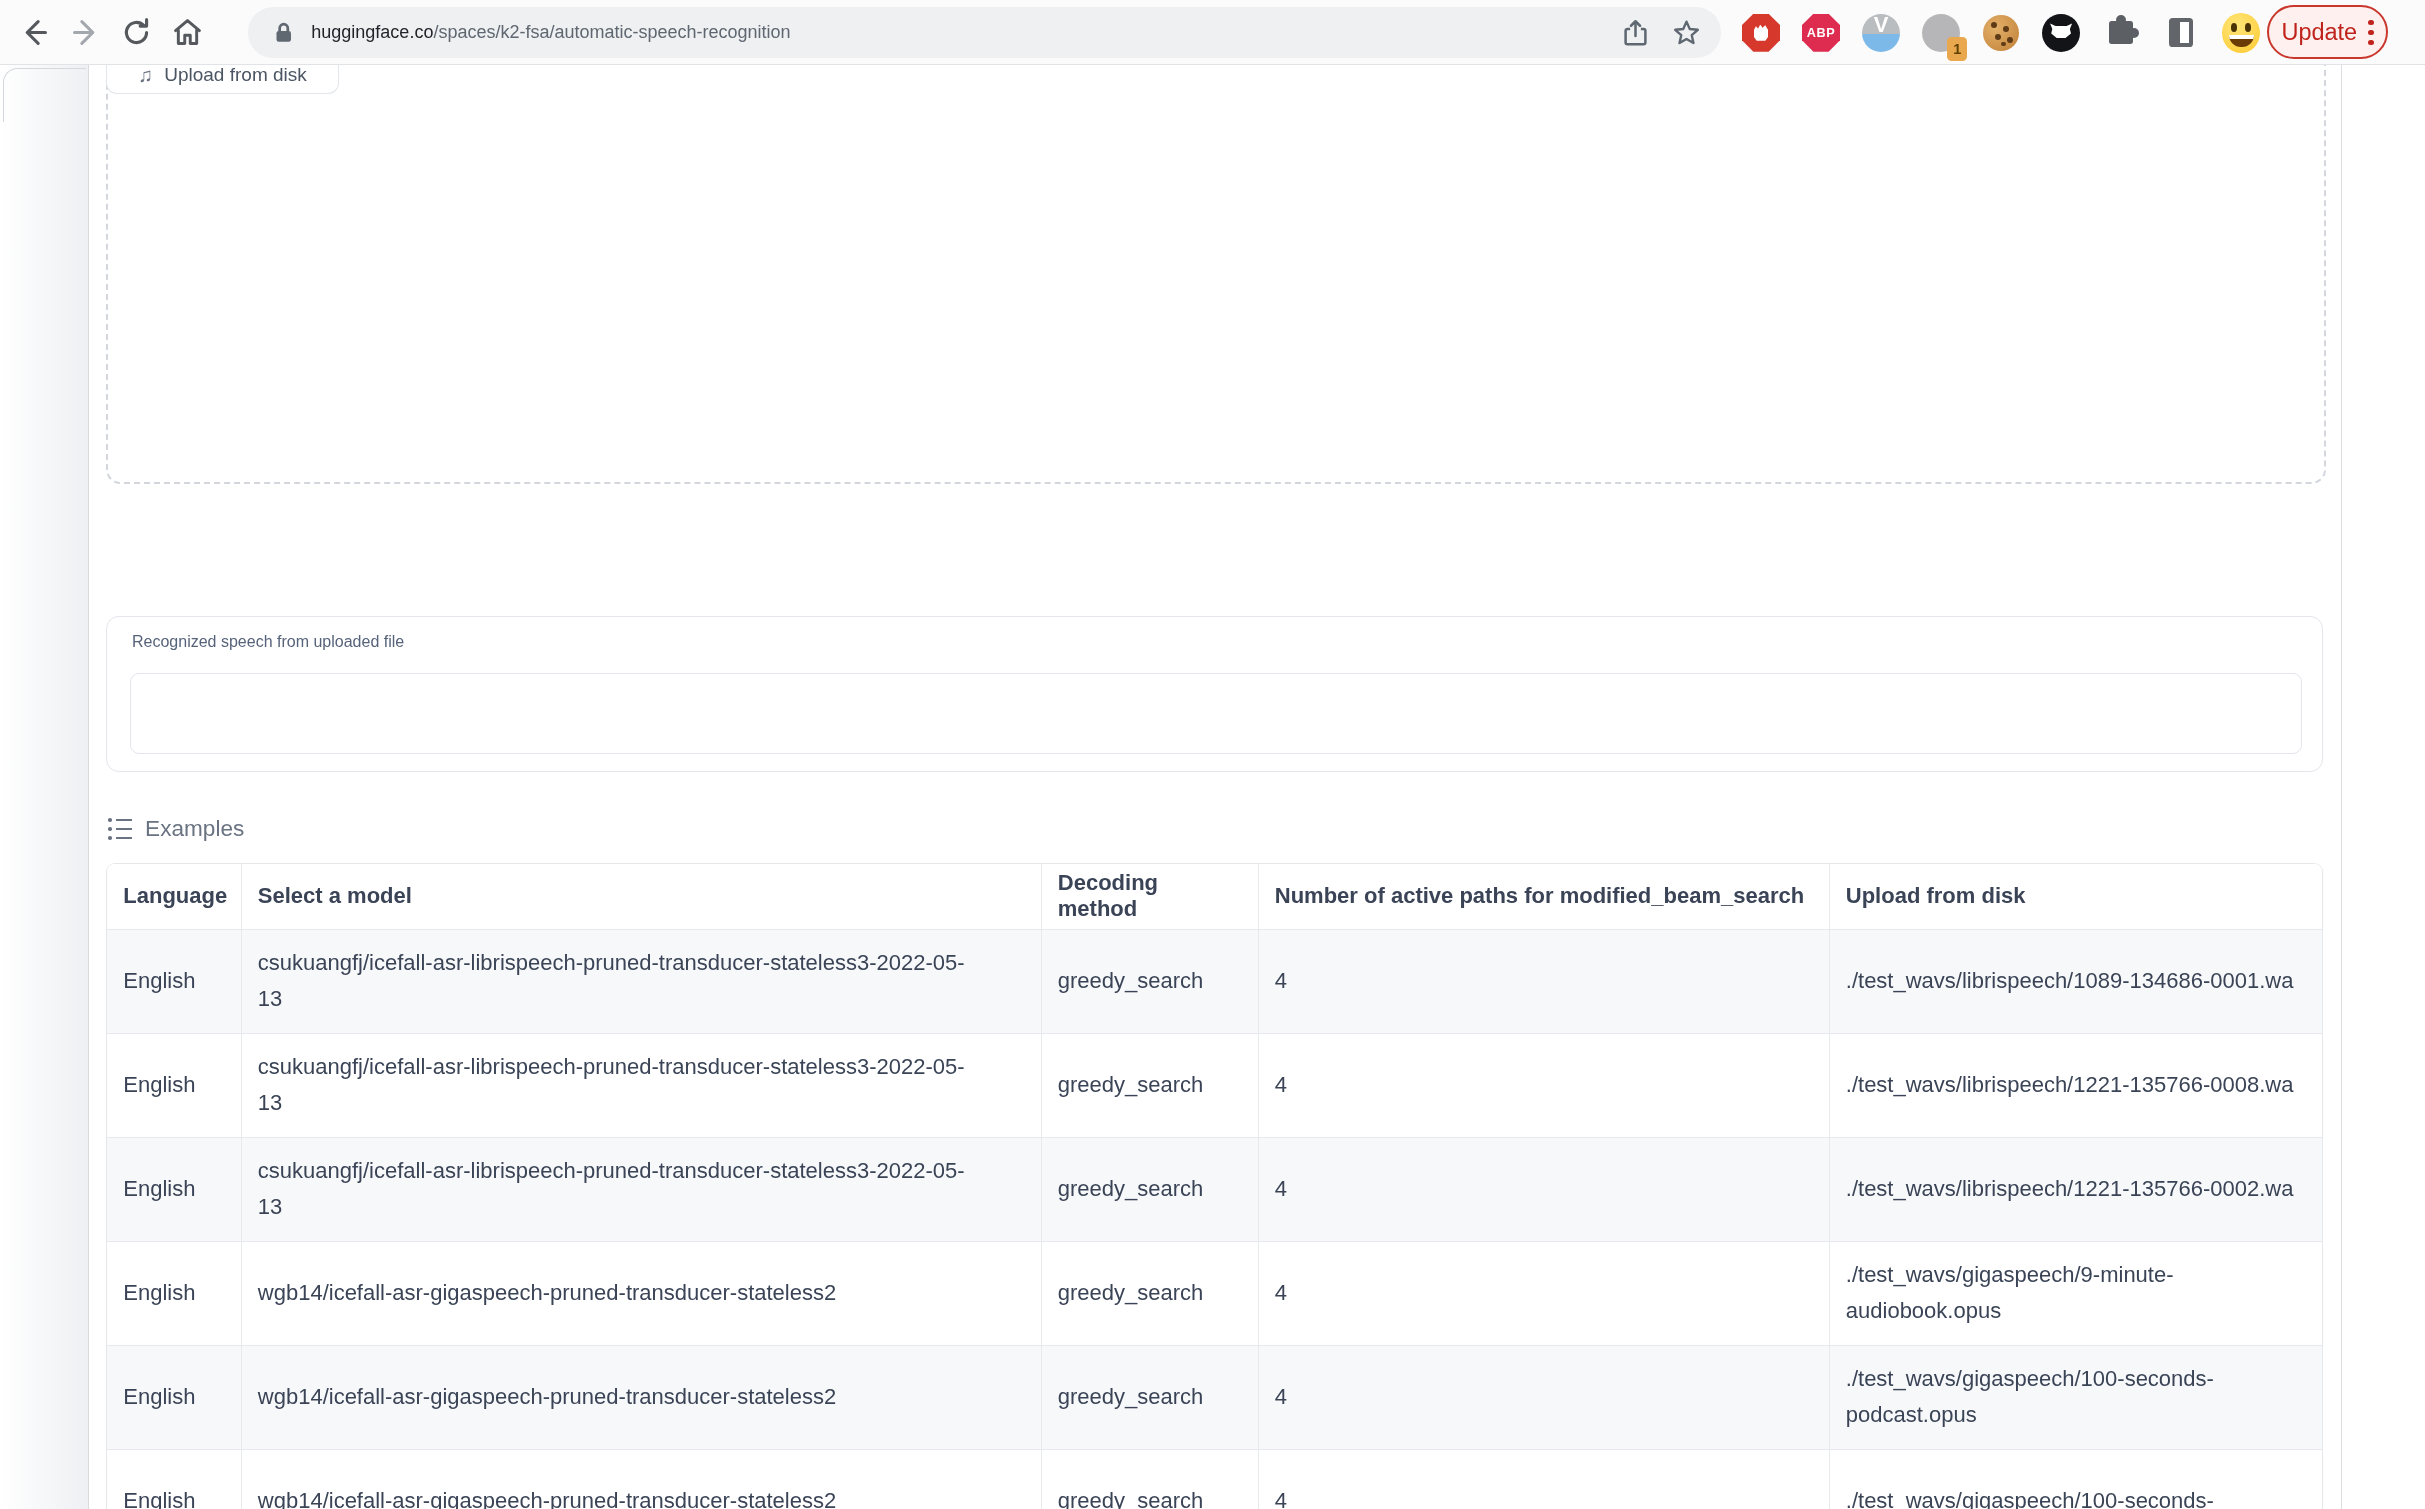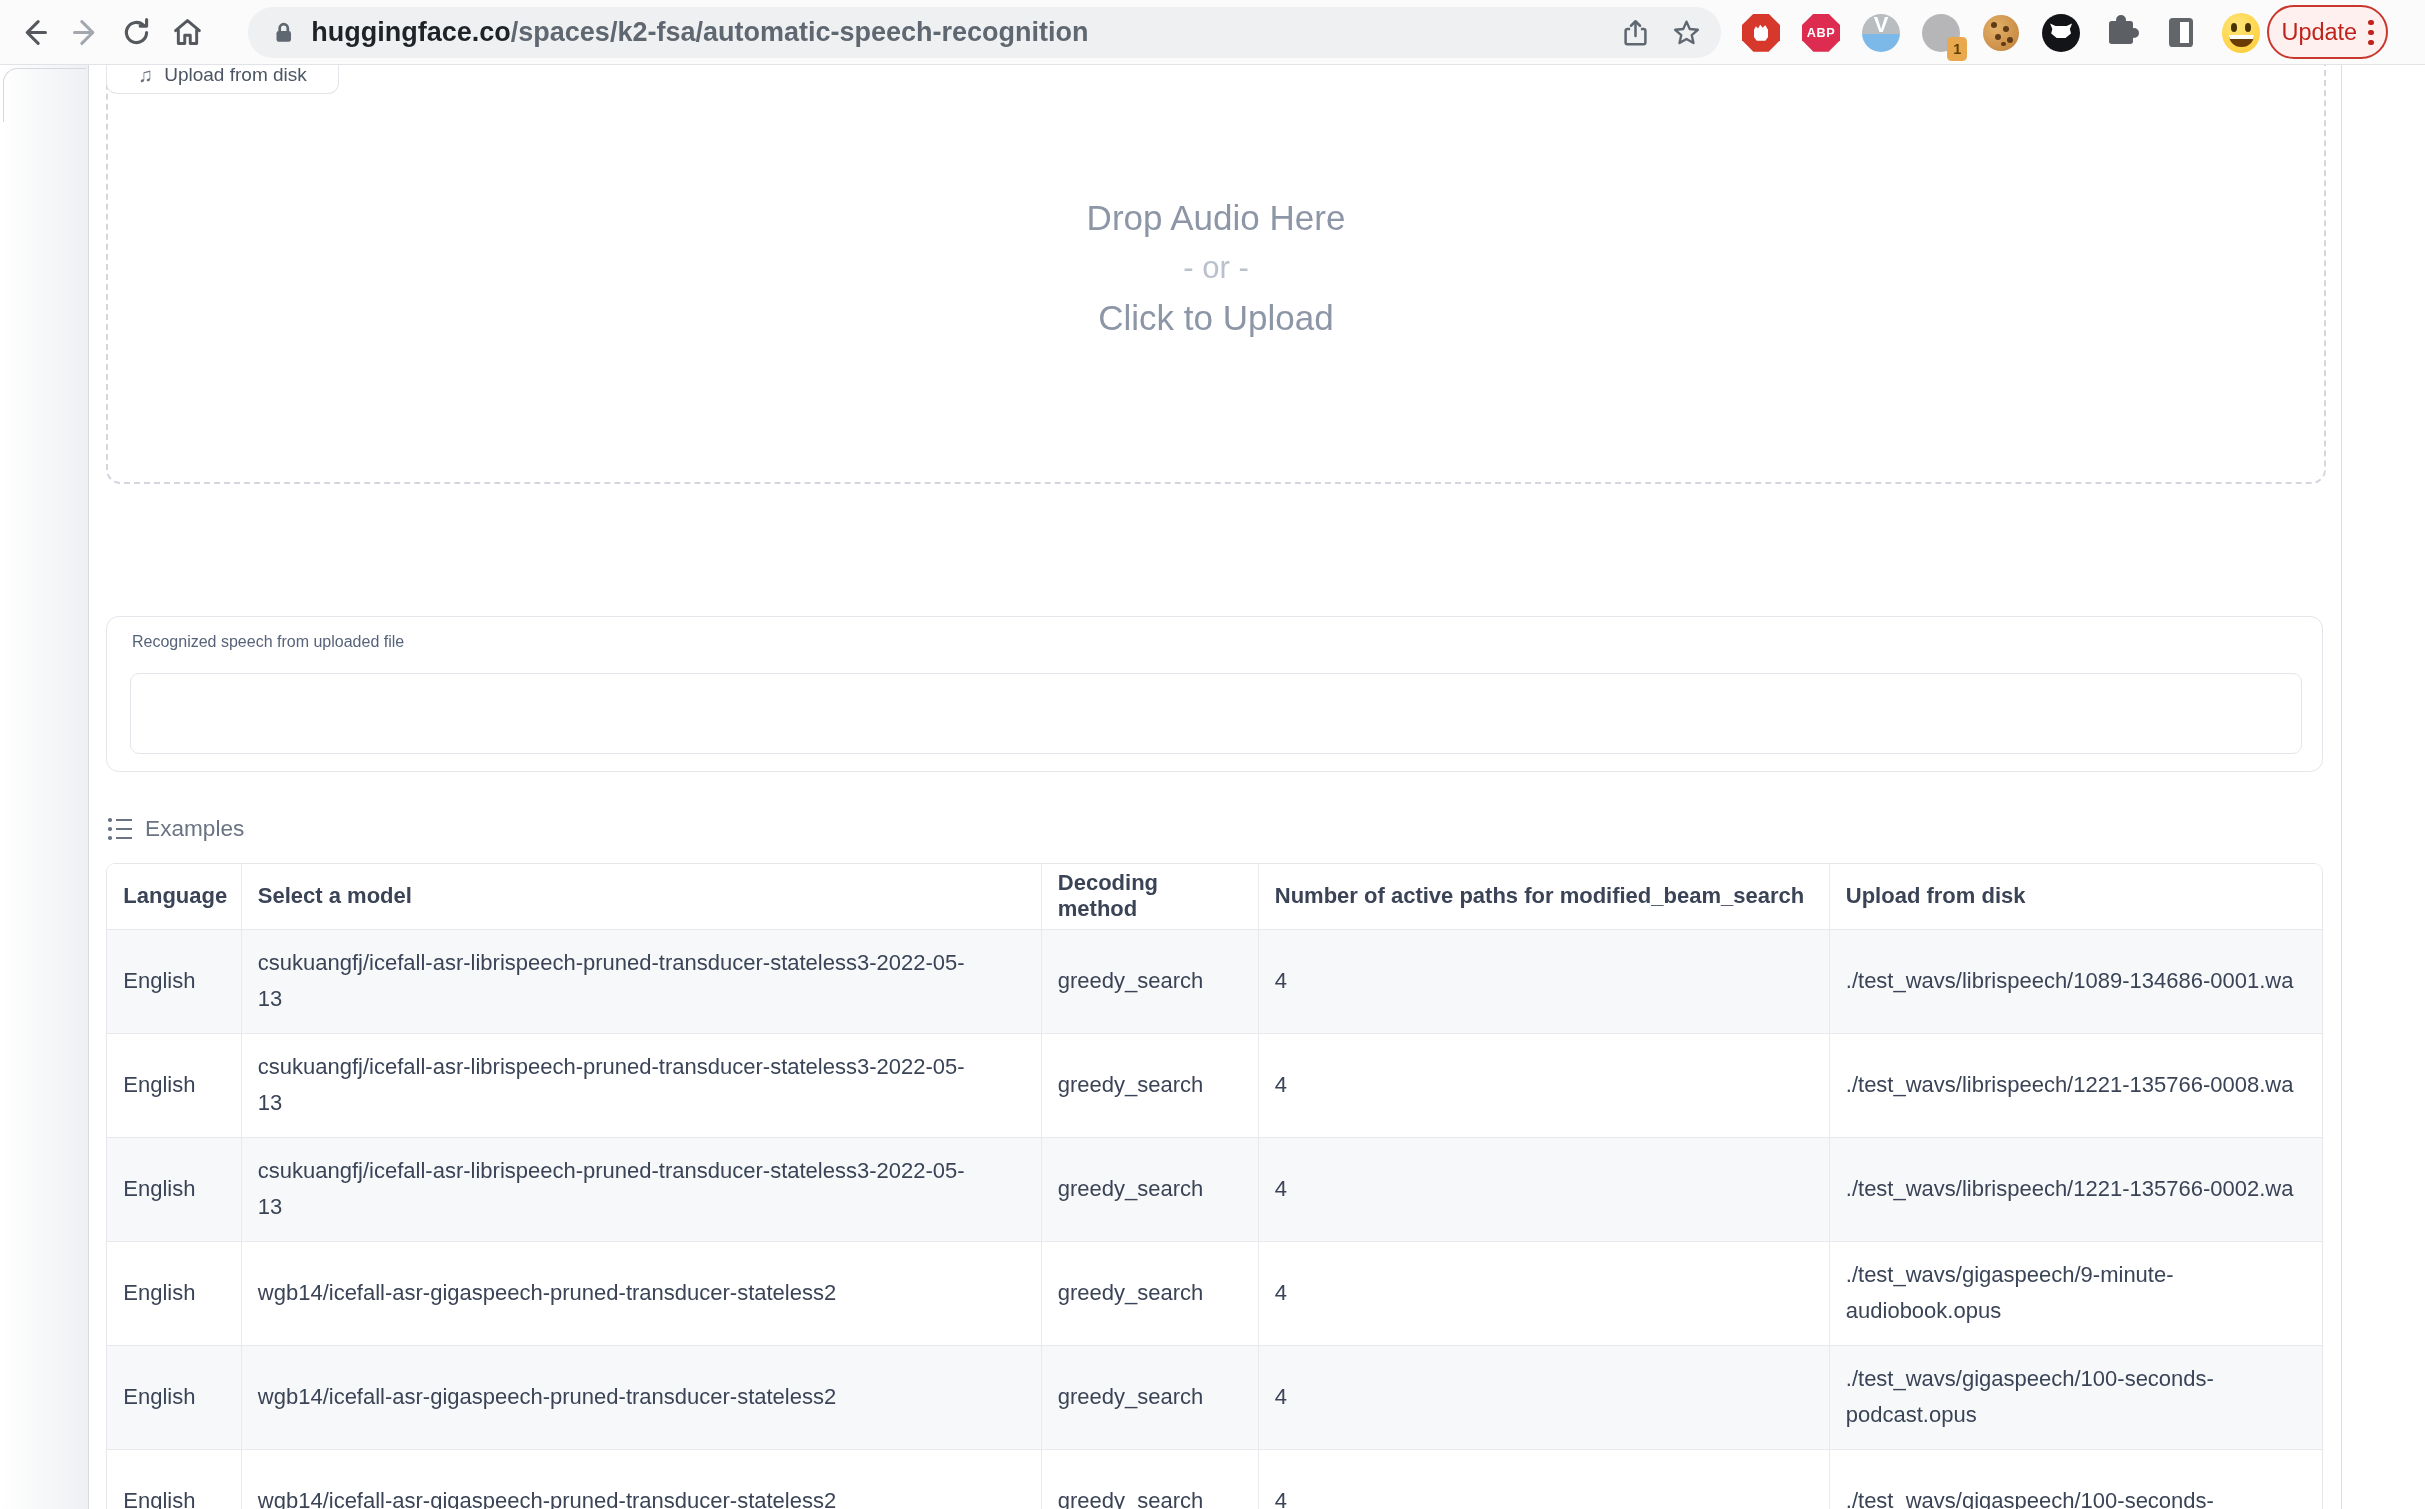--- a/index.html
+++ b/index.html
@@ -10,21 +10,21 @@
   
   .toolbar { position:absolute; left:0; top:0; width:2426px; height:65px;
              background:#fbfbfc; border-bottom:1.8px solid #e1e3e6; z-index:50;
              display:flex; align-items:center; }
   .navbtn { width:51px; height:51px; display:flex; align-items:center; justify-content:center; flex:0 0 auto; }
   .navbtn svg { display:block; }
   .back { margin-left:9px; }
   .omnibox { position:absolute; left:248px; top:7.2px; width:1473px; height:51px;
              background:#eef0f2; border-radius:25px; display:flex; align-items:center;
              padding:0 20px 0 23.5px; }
-  .urltext { font-size:27px; color:#1f2328; margin-left:16.3px; white-space:nowrap; overflow:hidden; flex:1 1 auto;font-weight:bold; }
+  .urltext { font-size:18px; color:#1f2328; margin-left:16.3px; white-space:nowrap; overflow:hidden; flex:1 1 auto; }
   .urltext .path { color:#5f6771; }
   .boxicon { flex:0 0 auto; margin-left:23.5px; display:flex; align-items:center; }
 
   .extensions { position:absolute; left:1742px; top:12.7px; height:40px; display:flex; align-items:center; gap:22px; }
   .ext { width:38px; height:38px; position:relative; flex:0 0 auto; display:flex; align-items:center; justify-content:center; }
 
   .octagon { width:38px; height:38px; display:flex; align-items:center; justify-content:center;
              clip-path:polygon(30% 0,70% 0,100% 30%,100% 70%,70% 100%,30% 100%,0 70%,0 30%); }
   .ublock  { background:#d6382c; }
   .ublock .hand { width:14.5px; height:16.3px; background:#fff;
@@ -245,25 +245,20 @@
     </div>
   <div class="right-strip"></div>
 
   <div class="dropzone"></div>
 
   <div class="upload-tab">
     <span class="note">♫</span>
     <span class="lbl">Upload from disk</span>
   </div>
 
-  <div class="dz-text">
-    <div class="big">Drop Audio Here</div>
-    <div class="or">- or -</div>
-    <div class="big">Click to Upload</div>
-  </div>
 
 
   <div class="output-panel">
     <div class="output-label">Recognized speech from uploaded file</div>
     <input class="output-box" type="text" value="" style="">
   </div>
 
   <div class="examples-head">
     <div class="list-icon">
       <div class="row">

